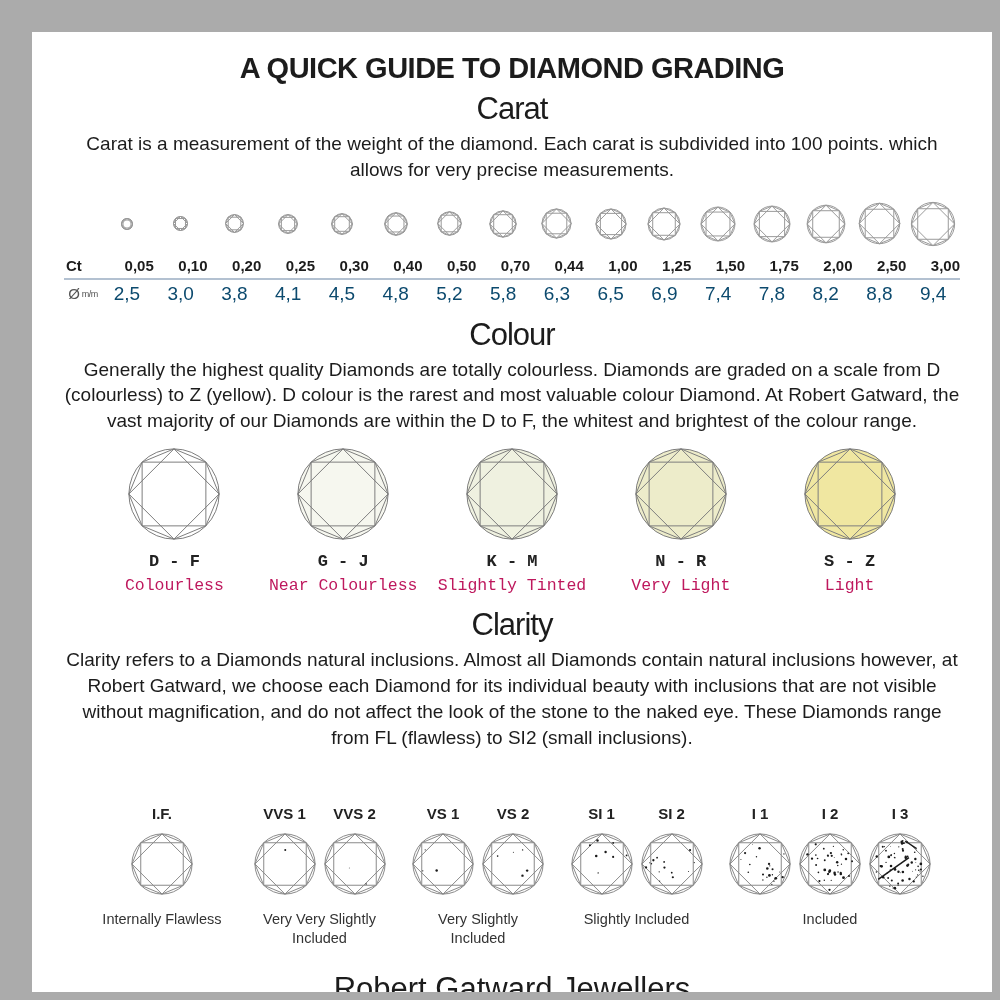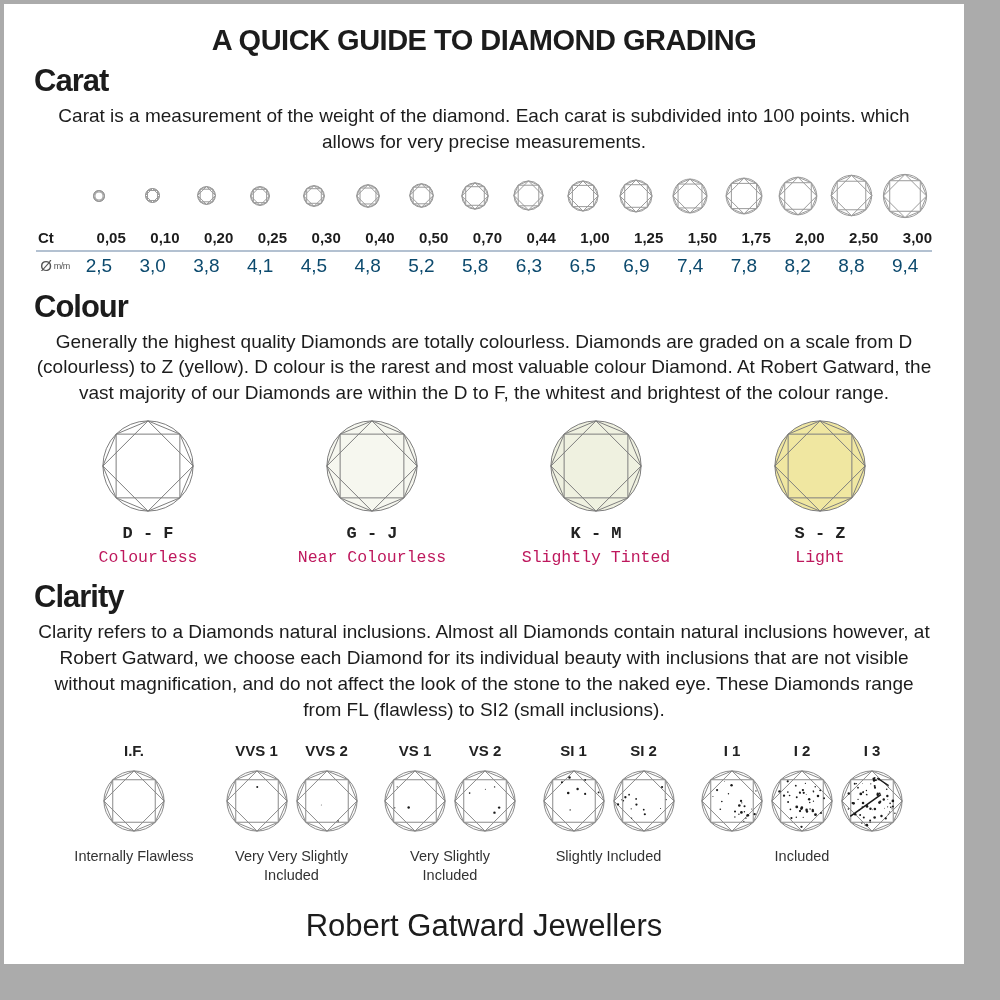--- a/index.html
+++ b/index.html
@@ -3,31 +3,31 @@
 <meta charset="utf-8">
 <style>
   html,body{margin:0;padding:0;}
   body{
     width:1000px;height:1000px;
     background:#ababab;
     font-family:"Liberation Sans", sans-serif;
     color:#1c1c1c;
     -webkit-font-smoothing:antialiased;
   }
-  .frame{width:1000px;height:1000px;box-sizing:border-box;padding:4px;}
+  .frame{width:1000px;height:1000px;box-sizing:border-box;padding:32px;}
   .content{
     width:960px;height:960px;background:#ffffff;box-sizing:border-box;
     padding:14px 30px 0 30px;overflow:hidden;
   }
   .main-title{
     text-align:center;font-size:29px;font-weight:800;letter-spacing:-0.5px;
     margin:6px 0 2px 0;
   }
   .section-heading{
-    text-align:left;font-size:31px;font-weight:700;letter-spacing:-1px;
+    text-align:center;font-size:31px;font-weight:400;letter-spacing:-1px;
     margin:6px 0 4px 0;
   }
   .section-text{
     text-align:center;font-size:19px;line-height:1.36;margin:2px auto 0 auto;
     max-width:910px;
   }
   
   .carat-strip{
     display:grid;
     grid-template-columns:36px repeat(16, 1fr);
@@ -51,21 +51,21 @@
   }
   .colour-item{width:172px;text-align:center;}
   .colour-diamond{display:flex;justify-content:center;}
   .colour-range{font-weight:700;font-size:17px;margin-top:10px;color:#222;}
   .colour-label{font-size:16.5px;margin-top:5px;color:#be185d;}
   
   .clarity-row{
     display:flex;justify-content:space-between;align-items:flex-start;
     margin:20px 30px 0 34px;
   }
-  .clarity-group{text-align:center;}
+  .clarity-group{text-align:center;margin-top:35px;}
   .clarity-grades{display:flex;gap:6px;justify-content:center;margin-bottom:10px;}
   .clarity-grade-name{flex:0 0 64px;font-weight:700;font-size:15px;color:#222;}
   .clarity-stones{display:flex;gap:6px;justify-content:center;}
   .clarity-desc{
     font-size:14.5px;color:#333;line-height:1.25;
     width:132px;margin:10px auto 0 auto;
   }
   .footer-title{
     text-align:center;font-size:31px;font-weight:400;margin-top:24px;
   }
@@ -312,20 +312,32 @@
           <div class="colour-diamond">
             <svg width="96" height="96" viewBox="0 0 100 100" aria-hidden="true">
               <circle cx="50" cy="50" r="47" fill="#eff1e0" stroke="#7d7d7d" vector-effect="non-scaling-stroke" stroke-width="1"></circle>
               <polygon points="83.2,83.2 16.8,83.2 16.8,16.8 83.2,16.8" fill="none" stroke="#7d7d7d" vector-effect="non-scaling-stroke" stroke-width="1"></polygon>
               <polygon points="97,50 50,97 3,50 50,3" fill="none" stroke="#7d7d7d" vector-effect="non-scaling-stroke" stroke-width="1"></polygon>
               <polygon points="97,50 83.2,83.2 50,97 16.8,83.2 3,50 16.8,16.8 50,3 83.2,16.8" fill="none" stroke="#7d7d7d" vector-effect="non-scaling-stroke" stroke-width="1"></polygon>
             </svg>
           </div>
           <div class="colour-range">K - M</div>
           <div class="colour-label">Slightly Tinted</div>
+        </div>
+        <div class="colour-item">
+          <div class="colour-diamond">
+            <svg width="96" height="96" viewBox="0 0 100 100" aria-hidden="true">
+              <circle cx="50" cy="50" r="47" fill="#edecca" stroke="#7d7d7d" vector-effect="non-scaling-stroke" stroke-width="1"></circle>
+              <polygon points="83.2,83.2 16.8,83.2 16.8,16.8 83.2,16.8" fill="none" stroke="#7d7d7d" vector-effect="non-scaling-stroke" stroke-width="1"></polygon>
+              <polygon points="97,50 50,97 3,50 50,3" fill="none" stroke="#7d7d7d" vector-effect="non-scaling-stroke" stroke-width="1"></polygon>
+              <polygon points="97,50 83.2,83.2 50,97 16.8,83.2 3,50 16.8,16.8 50,3 83.2,16.8" fill="none" stroke="#7d7d7d" vector-effect="non-scaling-stroke" stroke-width="1"></polygon>
+            </svg>
+          </div>
+          <div class="colour-range">N - R</div>
+          <div class="colour-label">Very Light</div>
         </div>
         <div class="colour-item">
           <div class="colour-diamond">
             <svg width="96" height="96" viewBox="0 0 100 100" aria-hidden="true">
               <circle cx="50" cy="50" r="47" fill="#f0e7a1" stroke="#7d7d7d" vector-effect="non-scaling-stroke" stroke-width="1"></circle>
               <polygon points="83.2,83.2 16.8,83.2 16.8,16.8 83.2,16.8" fill="none" stroke="#7d7d7d" vector-effect="non-scaling-stroke" stroke-width="1"></polygon>
               <polygon points="97,50 50,97 3,50 50,3" fill="none" stroke="#7d7d7d" vector-effect="non-scaling-stroke" stroke-width="1"></polygon>
               <polygon points="97,50 83.2,83.2 50,97 16.8,83.2 3,50 16.8,16.8 50,3 83.2,16.8" fill="none" stroke="#7d7d7d" vector-effect="non-scaling-stroke" stroke-width="1"></polygon>
             </svg>
           </div>

